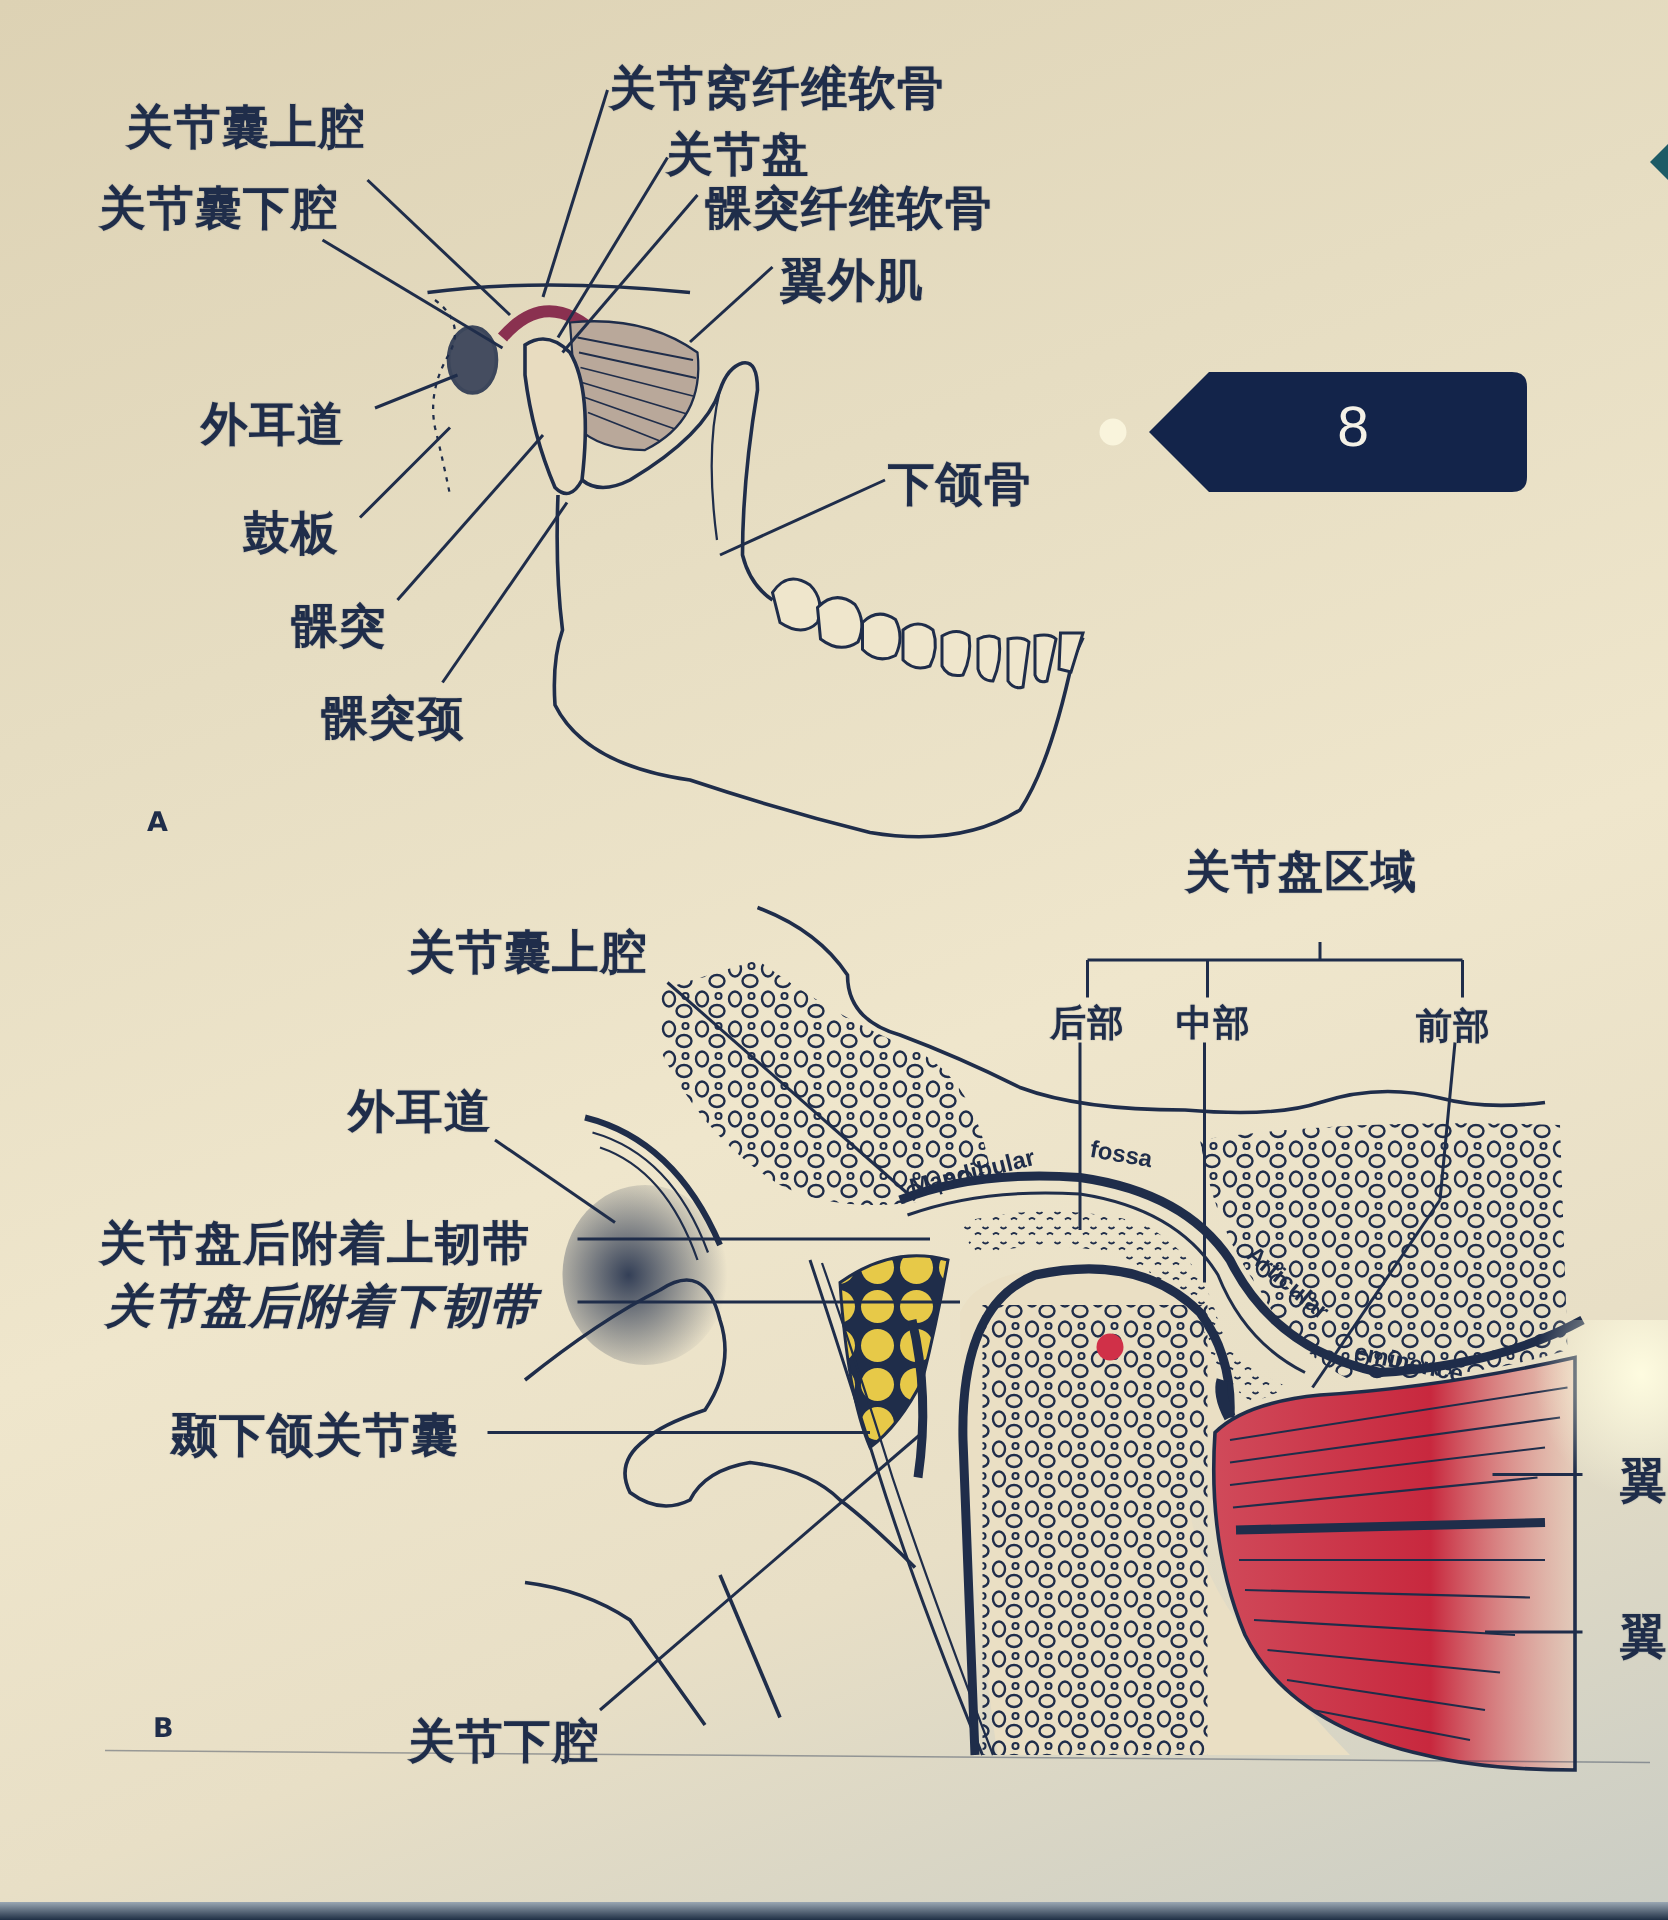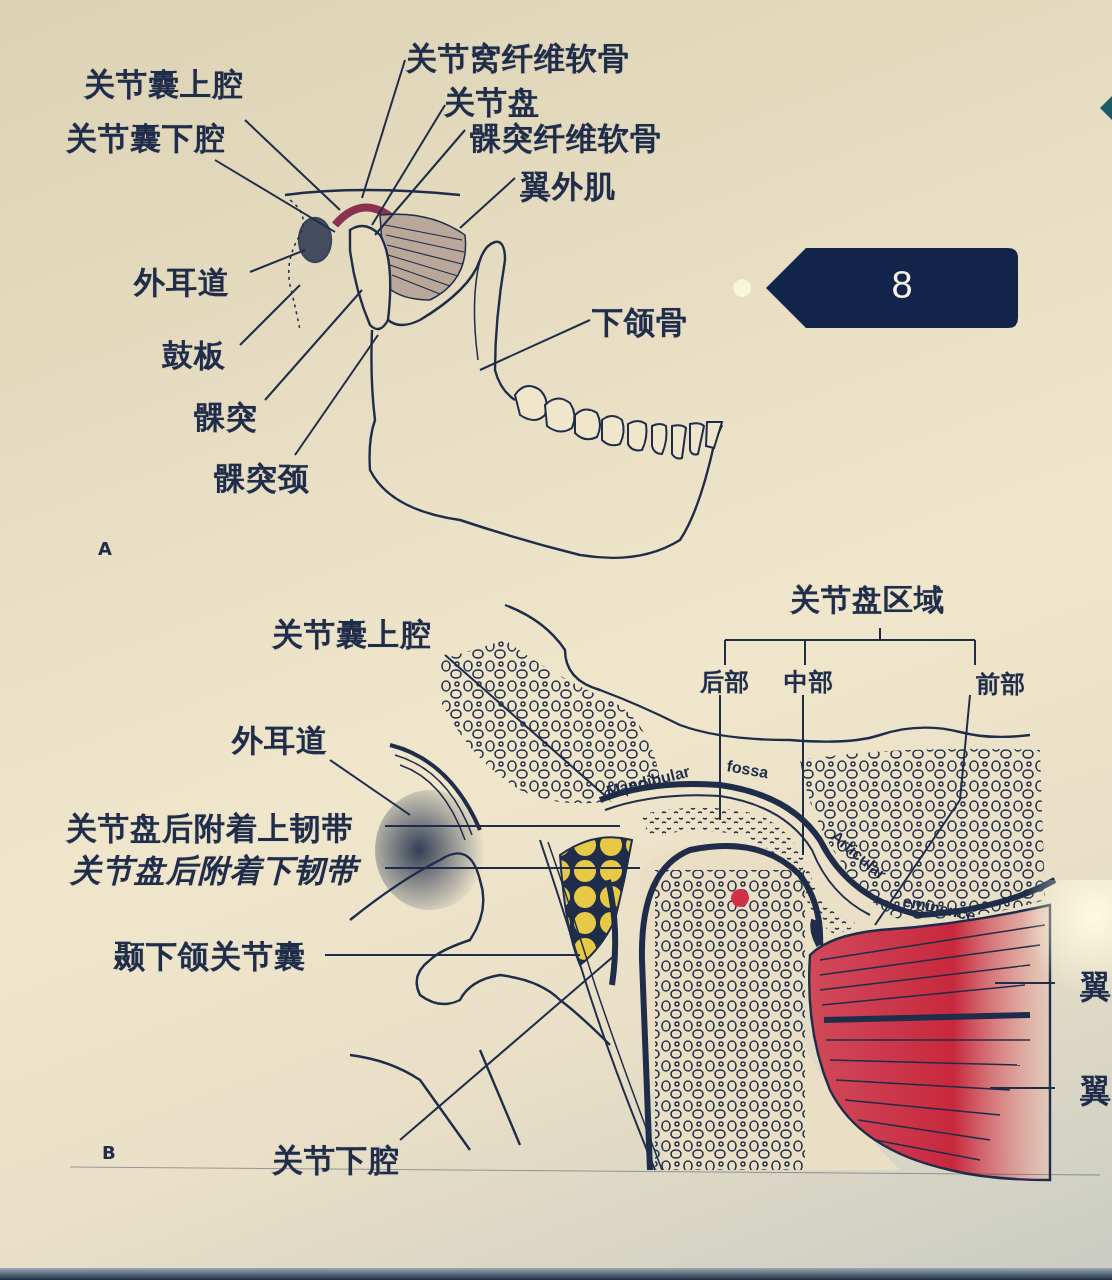--- a/index.html
+++ b/index.html
@@ -214,24 +214,24 @@
 <div class="lbl" style="left:520px;top:166px;">翼外肌</div>
 <div class="lbl" style="left:134px;top:262px;">外耳道</div>
 <div class="lbl" style="left:162px;top:335px;">鼓板</div>
 <div class="lbl" style="left:194px;top:397px;text-align:center;">髁突</div>
 <div class="lbl" style="left:214px;top:458px;">髁突颈</div>
 <div class="lbl" style="left:564px;top:302px;margin-left:28px;">下颌骨</div>
 <div class="panel-letter" style="left:98px;top:538px;">A</div>
 
 <div class="badge-num">8</div>
 
-<div class="lbl" style="left:790px;top:580px;font-size:30px;">关节盘区域</div>
+<div class="lbl" style="left:790px;top:561px;font-size:30px;">关节盘区域</div>
 <div class="lbl sm" style="left:700px;top:666px;">后部</div>
 <div class="lbl sm" style="left:784px;top:666px;">中部</div>
-<div class="lbl sm" style="left:944px;top:668px;margin-left:32px;">前部</div>
+<div class="lbl sm" style="left:944px;top:668px;">前部</div>
 <div class="lbl" style="left:272px;top:614px;">关节囊上腔</div>
 <div class="lbl" style="left:232px;top:720px;">外耳道</div>
 <div class="lbl" style="left:66px;top:808px;">关节盘后附着上韧带</div>
 <div class="lbl" style="left:70px;top:850px;font-style:italic;">关节盘后附着下韧带</div>
 <div class="lbl" style="left:114px;top:936px;">颞下颌关节囊</div>
 <div class="lbl" style="left:272px;top:1140px;">关节下腔</div>
 <div class="lbl" style="left:1080px;top:966px;">翼</div>
 <div class="lbl" style="left:1080px;top:1070px;">翼</div>
 <div class="panel-letter" style="left:102px;top:1142px;">B</div>
 

